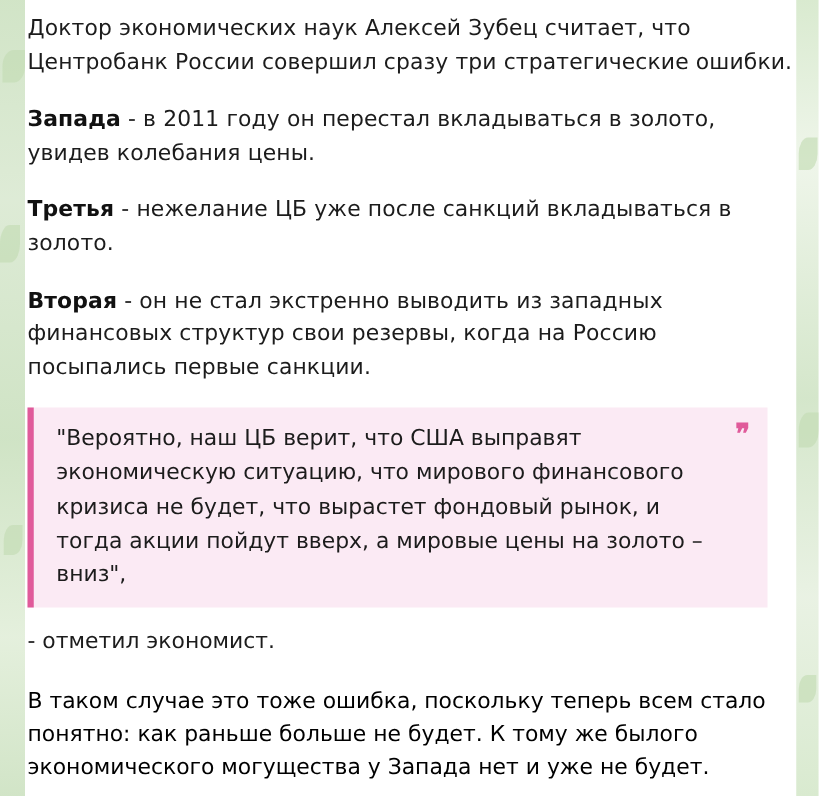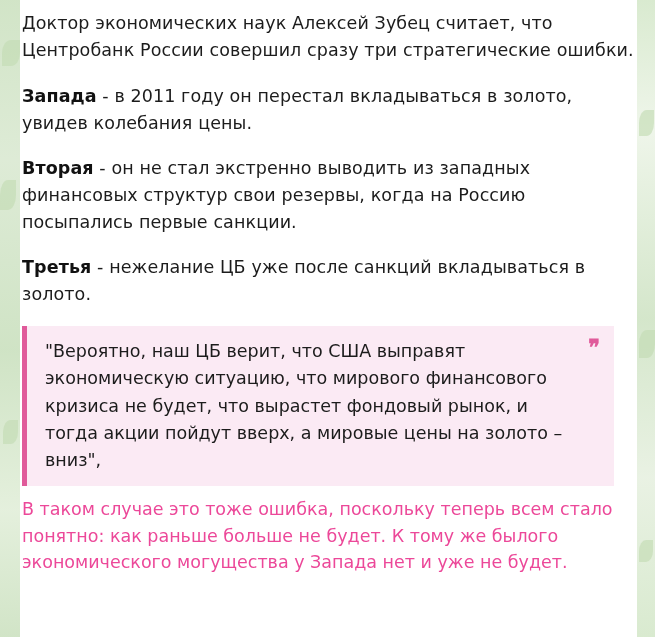--- a/index.html
+++ b/index.html
@@ -95,21 +95,21 @@
   .after-quote {
     margin: 14px 0 22px 0;
     font-size: 17.5px;
     line-height: 1.5;
     color: #1c1c1c;
   }
   .final {
     margin: 0;
     font-size: 17.5px;
     line-height: 1.52;
-    color: #ec4899;
+    color: #000000;
   }
 </style>
 </head>
 <body>
 
 <div class="page">
 
   <div class="edge-left"></div>
   <div class="edge-right"></div>
   <div class="leaf" style="left:2px; top:40px; width:18px; height:26px;"></div>
@@ -118,26 +118,27 @@
   <div class="leaf" style="right:1px; top:110px; width:15px; height:26px;"></div>
   <div class="leaf" style="right:0px; top:330px; width:16px; height:28px;"></div>
   <div class="leaf" style="right:2px; top:540px; width:14px; height:22px;"></div>
 
   <div class="content">
 
     <p class="para">Доктор экономических наук Алексей Зубец считает, что Центробанк России совершил сразу три стратегические ошибки.</p>
 
     <p class="para tight"><span class="lead">Запада</span><span> - в 2011 году он перестал вкладываться в золото, увидев колебания цены.</span></p>
 
+    <p class="para tight"><span class="lead">Третья</span><span> - нежелание ЦБ уже после санкций вкладываться в золото.</span></p>
+
     <p class="para tight"><span class="lead">Вторая</span><span> - он не стал экстренно выводить из западных финансовых структур свои резервы, когда на Россию посыпались первые санкции.</span></p>
-
-    <p class="para tight"><span class="lead">Третья</span><span> - нежелание ЦБ уже после санкций вкладываться в золото.</span></p>
 
     <div class="quote-block">
       <span class="quote-mark">❞</span>
       <p>"Вероятно, наш ЦБ верит, что США выправят экономическую ситуацию, что мирового финансового кризиса не будет, что вырастет фондовый рынок, и тогда акции пойдут вверх, а мировые цены на золото – вниз",</p>
     </div>
 
+    <p class="after-quote">- отметил экономист.</p>
 
     <p class="final">В таком случае это тоже ошибка, поскольку теперь всем стало понятно: как раньше больше не будет. К тому же былого экономического могущества у Запада  нет и уже не будет.</p>
 
   </div>
 </div>
 
 </body></html>

